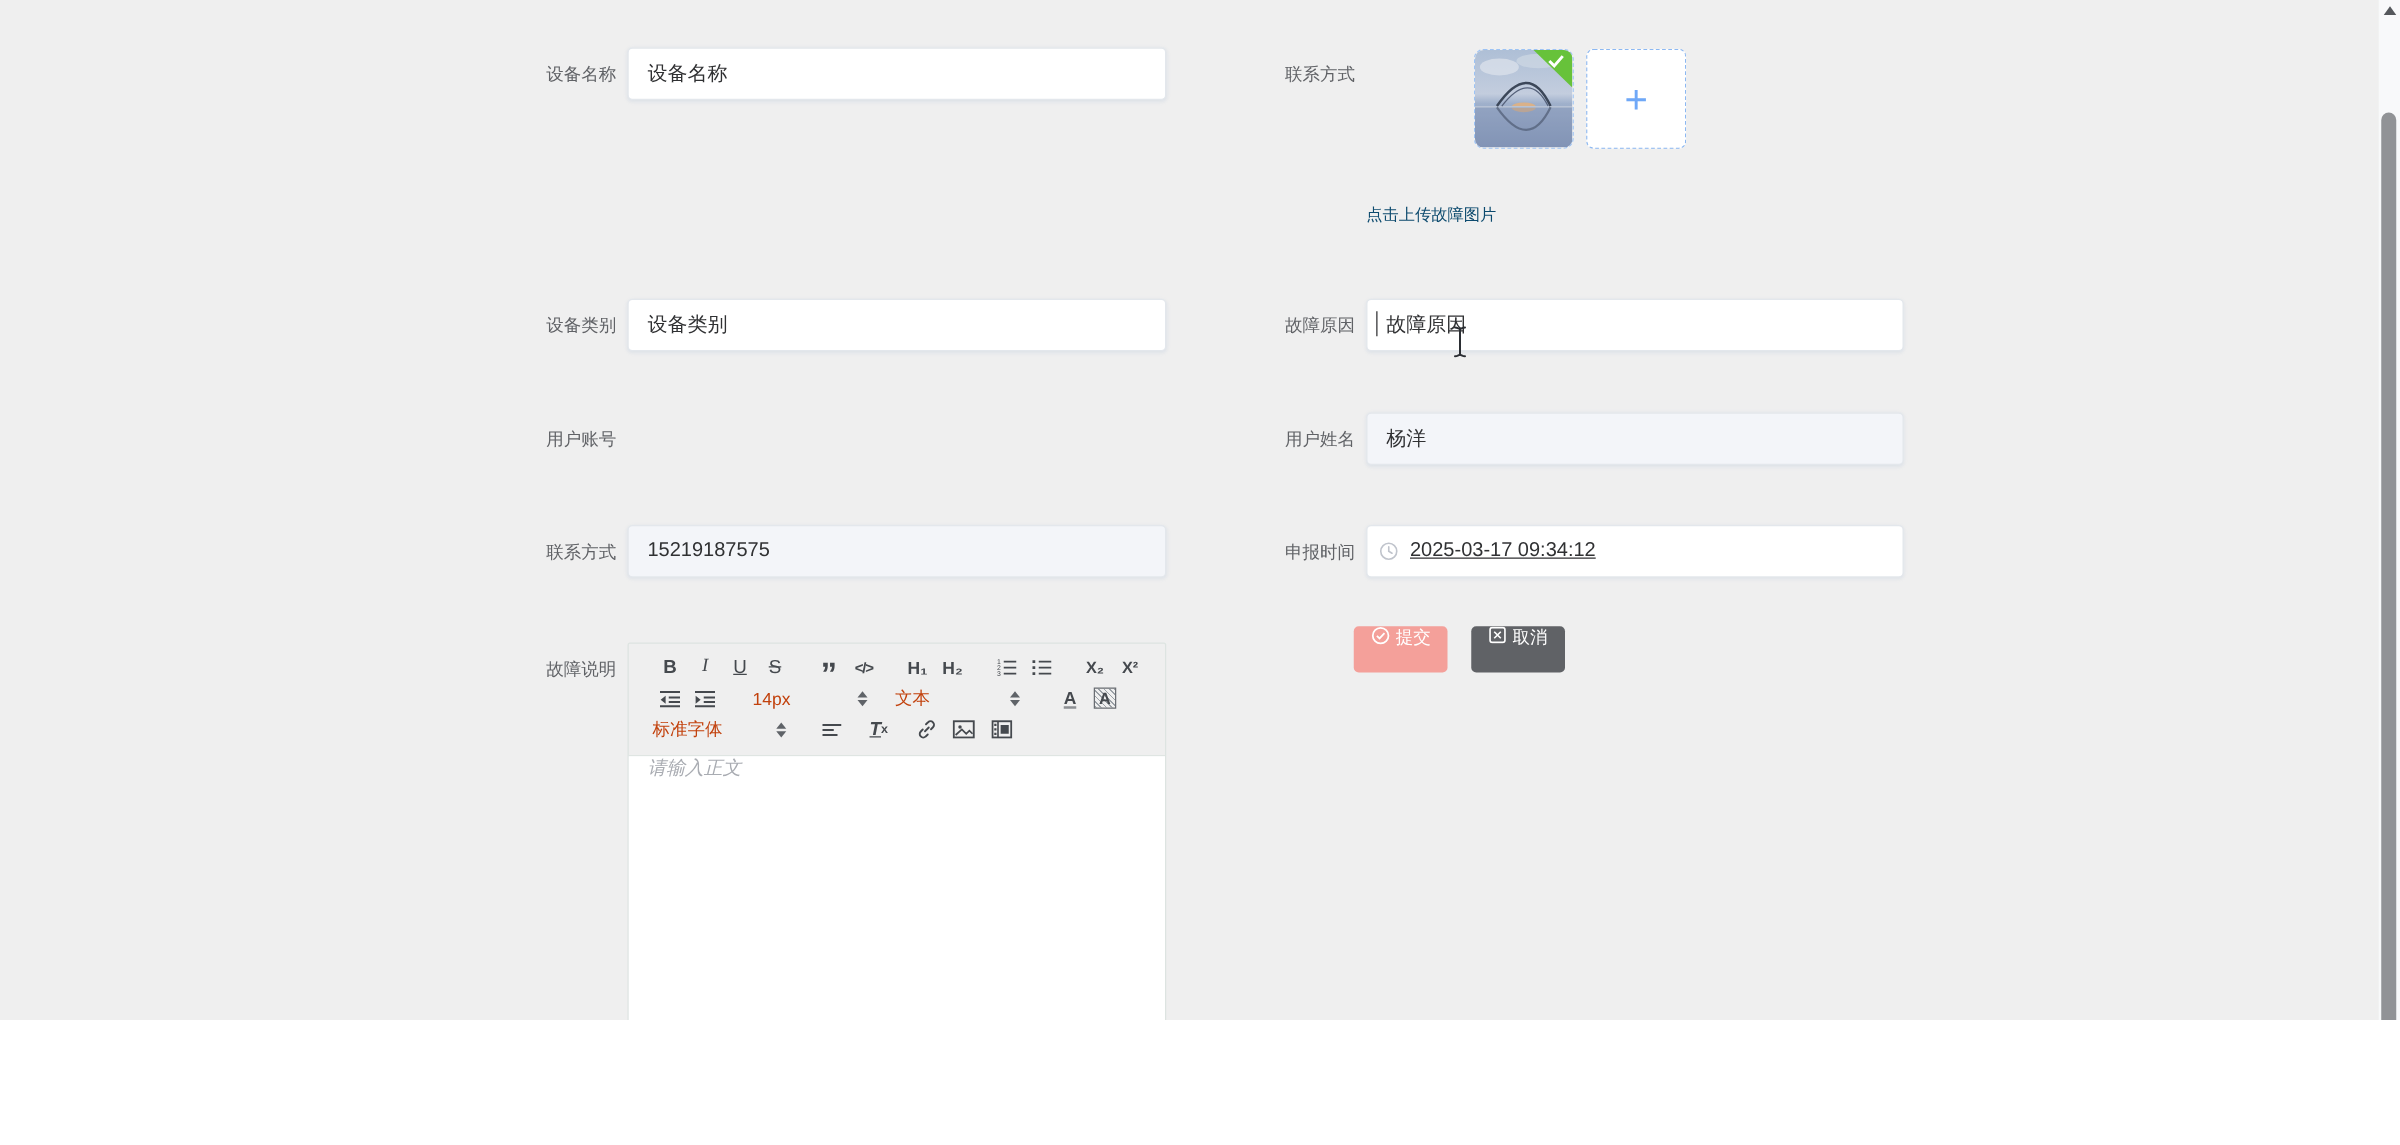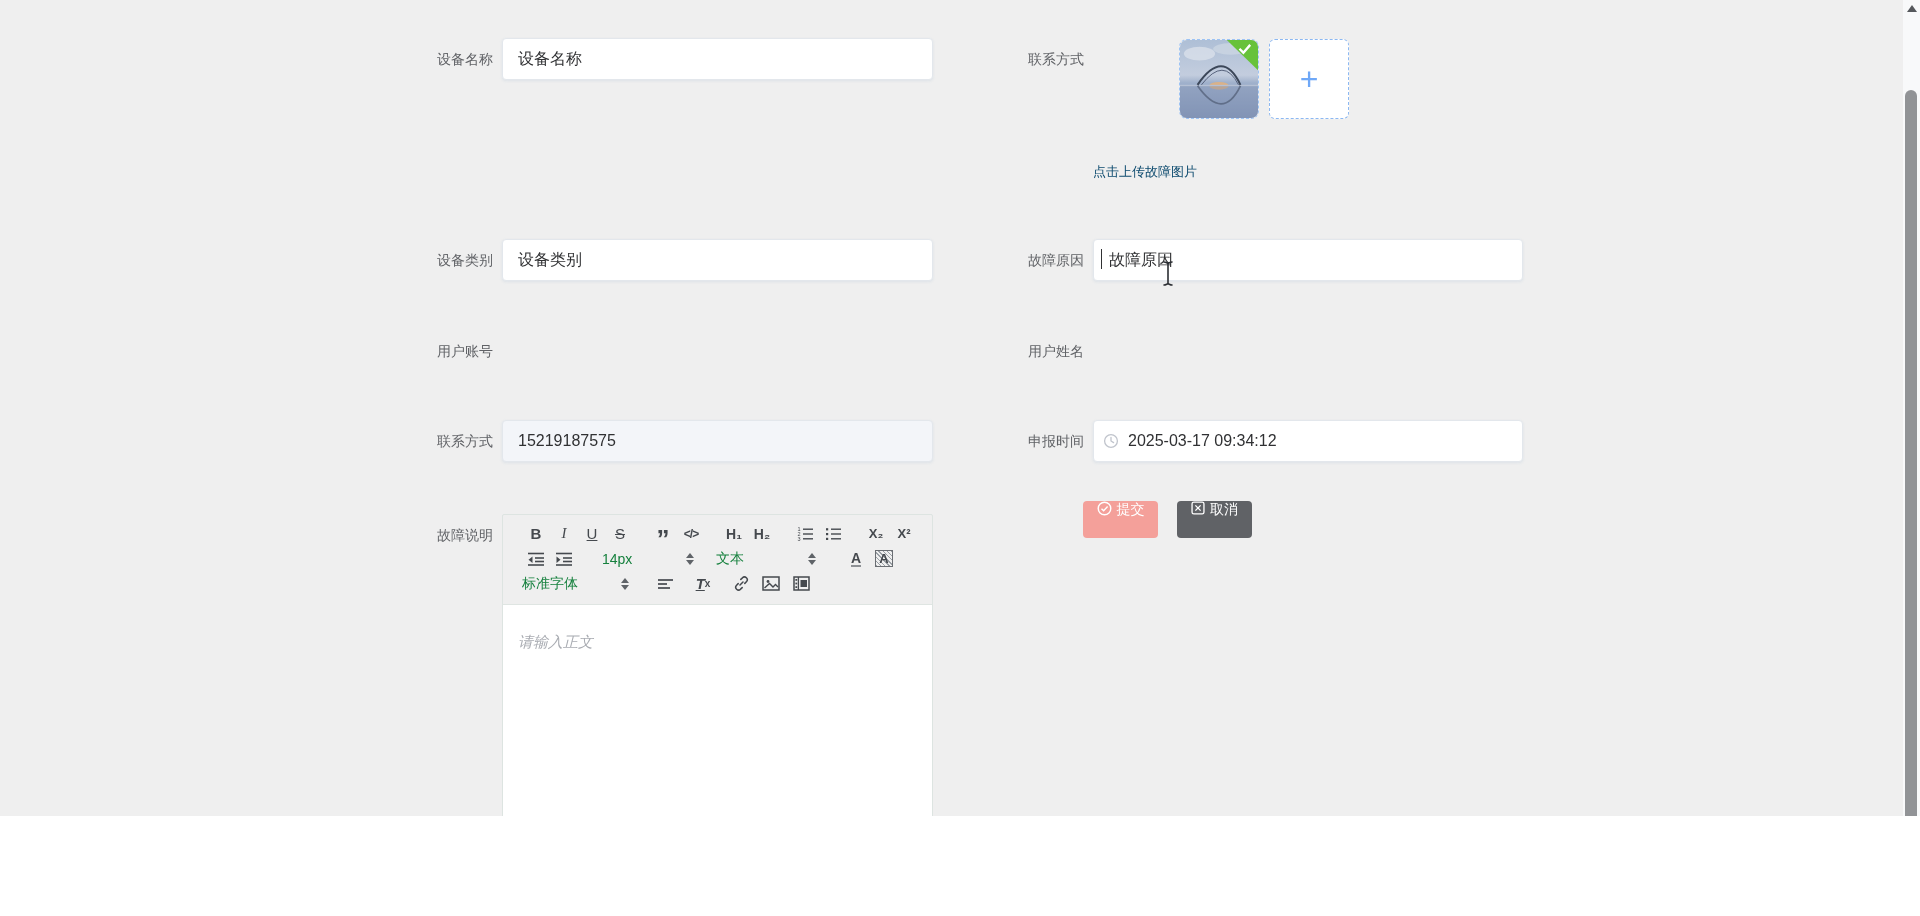--- a/index.html
+++ b/index.html
@@ -41,30 +41,30 @@
   .u { text-decoration:underline; }
   .s { text-decoration:line-through; }
   .quote { font-size:26px; line-height:10px; transform:translateY(5px); font-weight:bold; }
   .code { font-size:12px; font-weight:bold; letter-spacing:-1px; }
   .hdr { font-size:14px; font-weight:bold; }
   .xsub { font-size:13px; font-weight:bold; }
   .color-a { font-size:14px; font-weight:bold; border-bottom:2px solid #8d9094; line-height:14px; }
   .bg-a { font-size:13px; font-weight:bold; padding:1px 3px;
     background:repeating-linear-gradient(45deg,#9aa0a6 0 1px,transparent 1px 3px);
     border:1px solid #6a6e73; line-height:13px; }
-  .sel { display:flex; align-items:center; justify-content:space-between; color:#15803d;
+  .sel { display:flex; align-items:center; justify-content:space-between; color:#c2410c;
     font-size:14px; cursor:pointer; }
   .updown { display:inline-flex; flex-direction:column; align-items:center; }
   .updown .up { width:0;height:0;border-left:4px solid transparent;border-right:4px solid transparent;
     border-bottom:5px solid #5f6368; margin-bottom:2px; }
   .updown .dn { width:0;height:0;border-left:4px solid transparent;border-right:4px solid transparent;
     border-top:5px solid #5f6368; }
   .cleanx { font-size:10px; font-weight:bold; vertical-align:sub; }
   .clean-t { font-style:italic; font-weight:bold; font-size:15px; text-decoration:underline; }
-  .ql-content { height:306px; background:#fff; padding:28px 15px; }
+  .ql-content { height:306px; background:#fff; padding:0 15px; }
   .ql-placeholder { color:#a9acb2; font-style:italic; font-size:15px; }
 
   .btn { position:absolute; height:37px; border:none; border-radius:4px; color:#fff; font-size:14px;
     display:flex; justify-content:center; gap:5px; cursor:pointer;
     font-family:"Liberation Sans","DejaVu Sans",sans-serif; }
 
   .caret { position:absolute; width:1px; height:20px; background:#303133; }
   .mouse-ibeam { position:absolute; }
 
   
@@ -118,26 +118,27 @@
   <div class="field-label" style="left:340px;top:239px;">设备类别</div>
   <input class="input" style="left: 502px; top: 239px;" value="设备类别">
 
   <div class="field-label rt" style="left:940px;top:239px;">故障原因</div>
   <input class="input rt" style="left: 1093px; top: 239px;" value="故障原因">
   <div class="caret" style="left:1101px;top:249px;"></div>
 
   <div class="field-label" style="left:340px;top:330px;">用户账号</div>
 
   <div class="field-label rt" style="left:940px;top:330px;">用户姓名</div>
+  <input class="input rt disabled" style="left: 1093px; top: 330px;" value="杨洋">
 
   <div class="field-label" style="left:340px;top:420px;">联系方式</div>
   <input class="input disabled" style="left: 502px; top: 420px;" value="15219187575">
 
   <div class="field-label rt" style="left:940px;top:420px;">申报时间</div>
-  <input class="input rt with-icon" style="left: 1093px; top: 420px;" value="2025-03-17 09:34:12">
+  <input class="input rt with-icon" style="left: 1093px; top: 420px; text-decoration: underline;" value="2025-03-17 09:34:12">
   <svg class="icon-clock" style="left:1103px;top:433px;" viewBox="0 0 16 16">
     <circle cx="8" cy="8" r="6.4" fill="none" stroke="#c0c4cc" stroke-width="1.3"></circle>
     <path d="M8 4.5 V8 L10.6 9.6" fill="none" stroke="#c0c4cc" stroke-width="1.3" stroke-linecap="round"></path>
   </svg>
 
   <div class="field-label" style="left:340px;top:514px;">故障说明</div>
 
   <div class="editor">
     <div class="ql-toolbar">
       <div class="tb-row">

